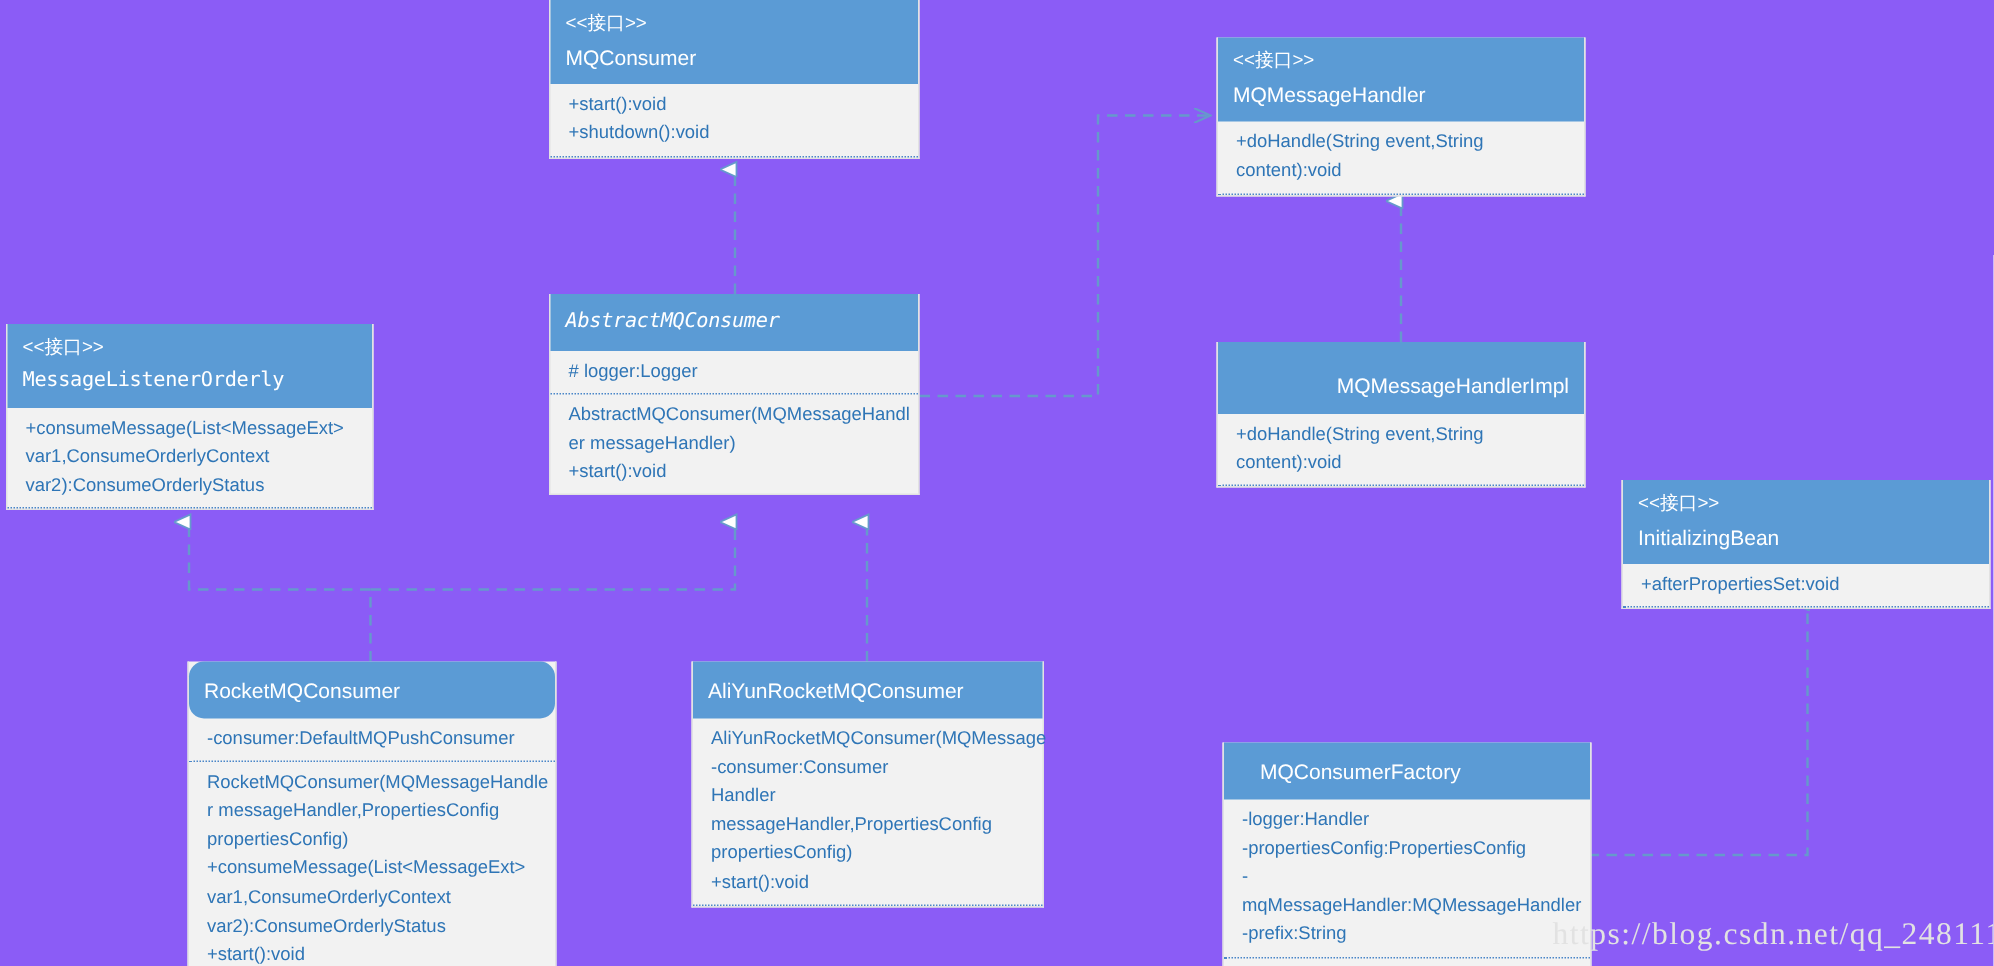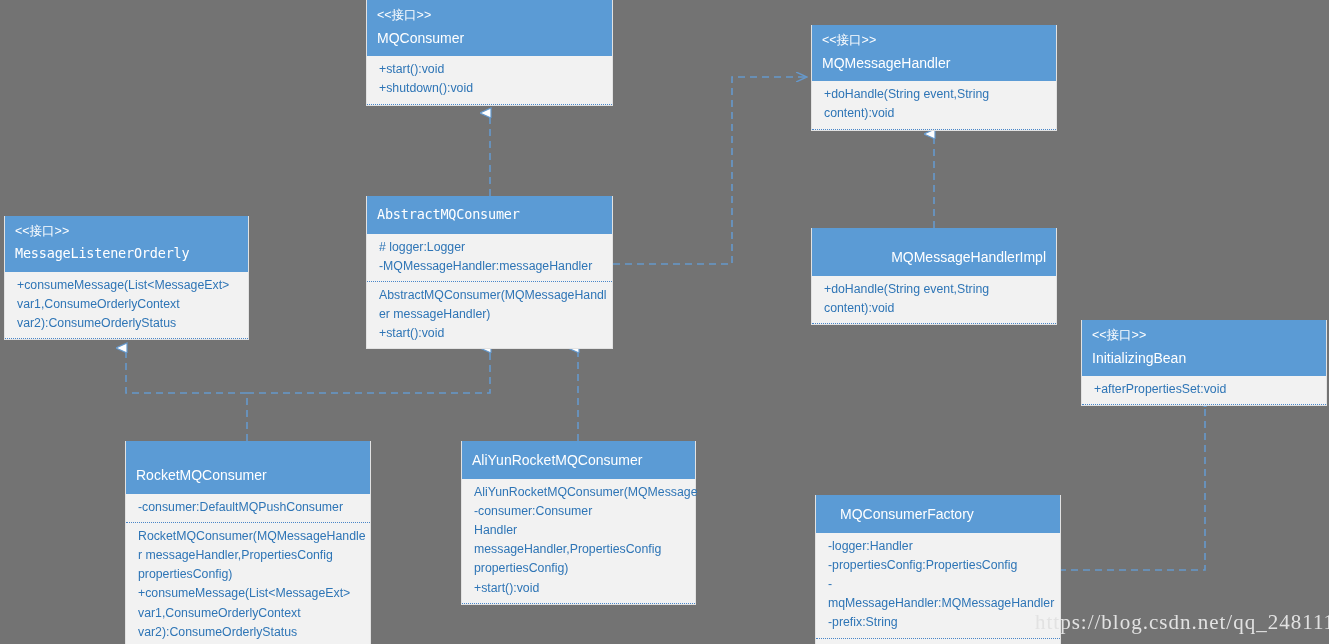--- a/index.html
+++ b/index.html
@@ -8,21 +8,21 @@
     background: #ffffff;
   }
   body {
     font-family: "Liberation Sans", sans-serif;
   }
   #canvas {
     position: relative;
     width: 1329px;
     height: 644px;
     overflow: hidden;
-    background: #737373;
+    background: #8b5cf6;
   }
   .uml-class {
     position: absolute;
     box-sizing: border-box;
     background: #f2f2f2;
     border: 1px solid #e2e2e2;
     border-top: none;
   }
   .uml-header {
     background: #5b9bd5;
@@ -156,26 +156,25 @@
       <span class="uml-name mono">MessageListenerOrderly</span>
     </div>
     <div class="uml-section bottom-rule">
       <span class="uml-row">+consumeMessage(List&lt;MessageExt&gt;</span>
       <span class="uml-row">var1,ConsumeOrderlyContext</span>
       <span class="uml-row">var2):ConsumeOrderlyStatus</span>
     </div>
   </div>
 
   <div class="uml-class" style="left:366px;top:196px;width:247px;">
-    <div class="uml-header" style="padding-top:9px;padding-bottom:9px;">
+    <div class="uml-header" style="padding-top:9px;padding-bottom:9px;font-style:italic;">
       <span class="uml-name mono">AbstractMQConsumer</span>
     </div>
     <div class="uml-section">
       <span class="uml-row"># logger:Logger</span>
-      <span class="uml-row">-MQMessageHandler:messageHandler</span>
     </div>
     <div class="uml-section">
       <span class="uml-row">AbstractMQConsumer(MQMessageHandl</span>
       <span class="uml-row">er messageHandler)</span>
       <span class="uml-row">+start():void</span>
     </div>
   </div>
 
   <div class="uml-class" style="left:811px;top:228px;width:246px;">
     <div class="uml-header" style="padding-top:19px;padding-bottom:9px;text-align:right;">
@@ -191,21 +190,21 @@
     <div class="uml-header">
       <span class="uml-stereotype">&lt;&lt;接口&gt;&gt;</span>
       <span class="uml-name">InitializingBean</span>
     </div>
     <div class="uml-section bottom-rule">
       <span class="uml-row">+afterPropertiesSet:void</span>
     </div>
   </div>
 
   <div class="uml-class" style="left:125px;top:441px;width:246px;">
-    <div class="uml-header" style="padding-top:24px;padding-bottom:9px;">
+    <div class="uml-header" style="padding-top:9px;padding-bottom:9px;border-radius:10px;">
       <span class="uml-name">RocketMQConsumer</span>
     </div>
     <div class="uml-section">
       <span class="uml-row">-consumer:DefaultMQPushConsumer</span>
     </div>
     <div class="uml-section">
       <span class="uml-row">RocketMQConsumer(MQMessageHandle</span>
       <span class="uml-row">r messageHandler,PropertiesConfig</span>
       <span class="uml-row">propertiesConfig)</span>
       <span class="uml-row">+consumeMessage(List&lt;MessageExt&gt;</span>

